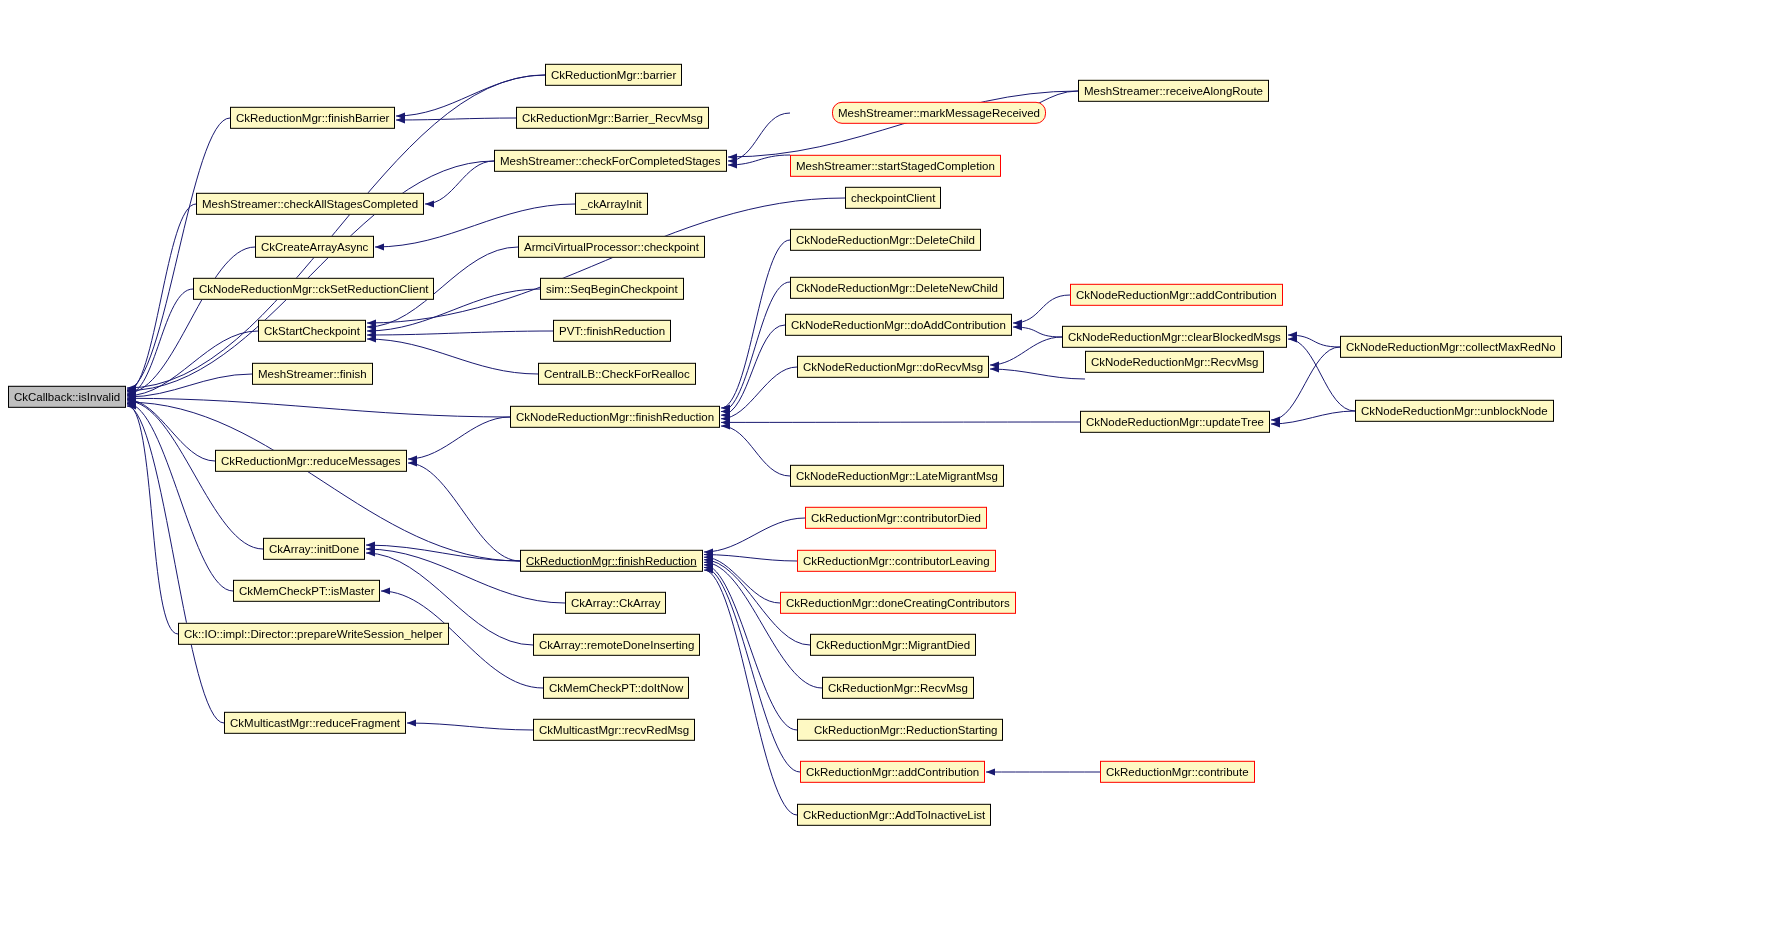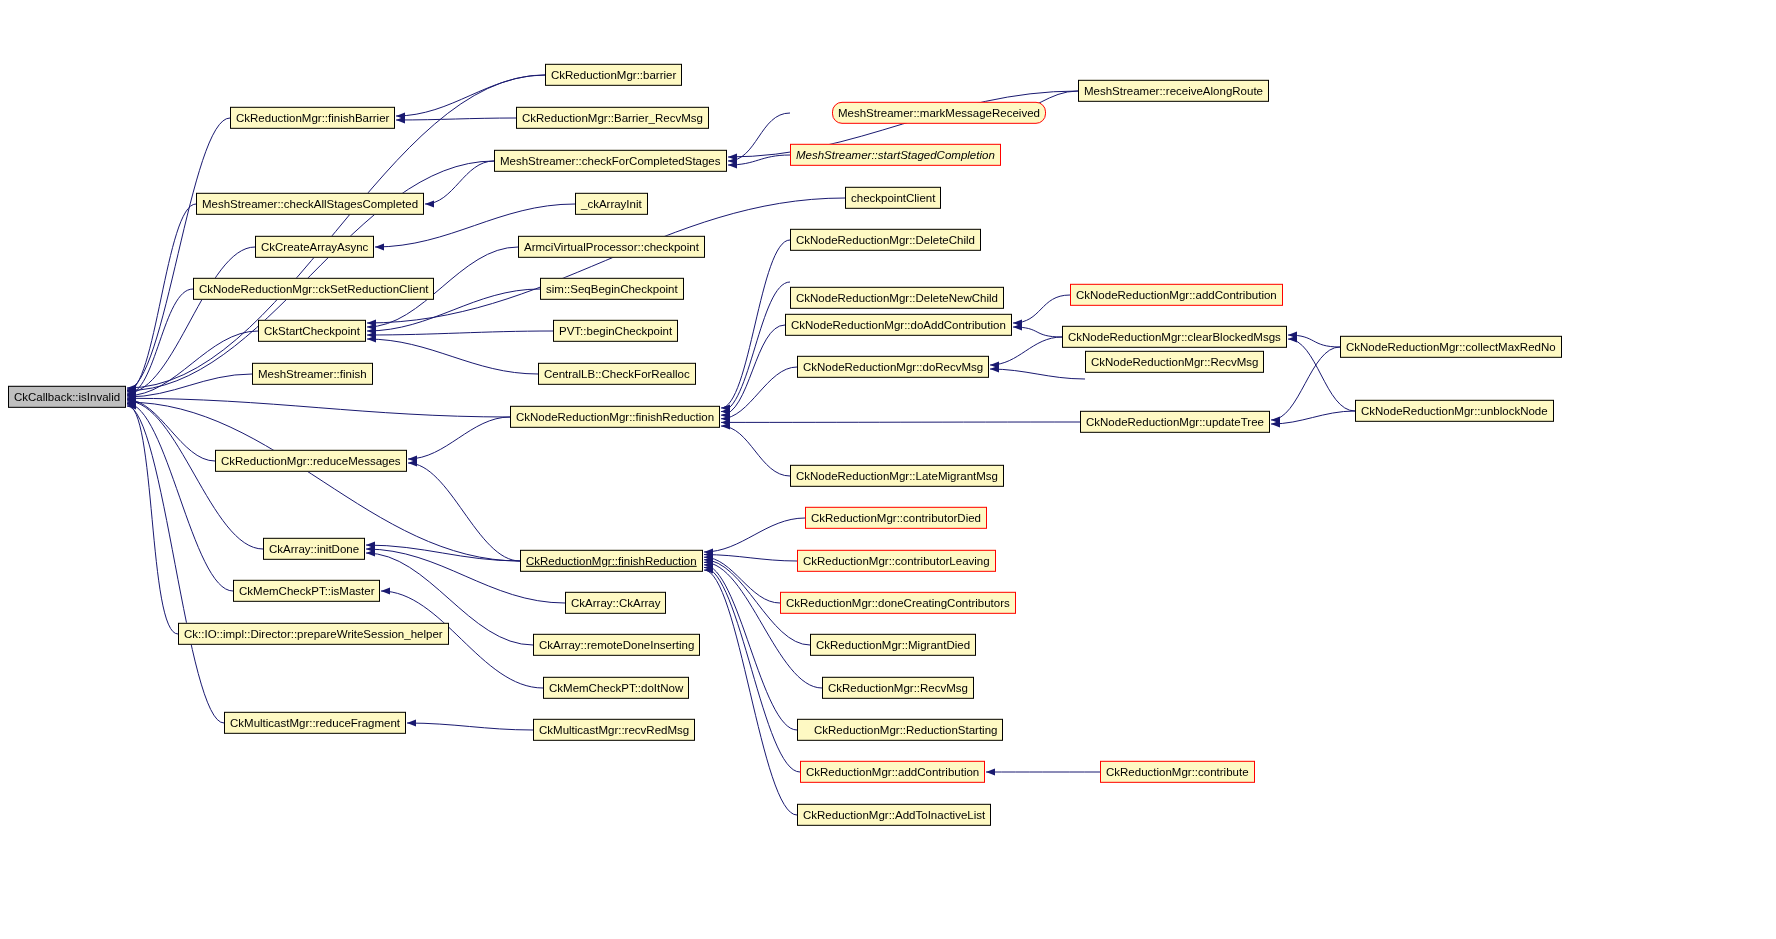--- a/index.html
+++ b/index.html
@@ -105,32 +105,32 @@
       </g>
   </svg>
 
 <div class="node focus" style="left: 8px; top: 397px;">CkCallback::isInvalid</div>
     <div class="node" style="left: 545px; top: 75px;">CkReductionMgr::barrier</div>
     <div class="node" style="left: 230px; top: 118px;">CkReductionMgr::finishBarrier</div>
     <div class="node" style="left: 516px; top: 118px;">CkReductionMgr::Barrier_RecvMsg</div>
     <div class="node red" style="left: 832px; top: 113px; border-radius: 10px;">MeshStreamer::markMessageReceived</div>
     <div class="node" style="left: 1078px; top: 91px;">MeshStreamer::receiveAlongRoute</div>
     <div class="node" style="left: 494px; top: 161px;">MeshStreamer::checkForCompletedStages</div>
-    <div class="node red" style="left: 790px; top: 155px; font-style: italic;">MeshStreamer::startStagedCompletion</div>
+    <div class="node red" style="left: 790px; top: 166px;">MeshStreamer::startStagedCompletion</div>
     <div class="node" style="left: 196px; top: 204px;">MeshStreamer::checkAllStagesCompleted</div>
     <div class="node" style="left: 575px; top: 204px;">_ckArrayInit</div>
     <div class="node" style="left: 845px; top: 198px;">checkpointClient</div>
     <div class="node" style="left: 255px; top: 247px;">CkCreateArrayAsync</div>
     <div class="node" style="left: 518px; top: 247px;">ArmciVirtualProcessor::checkpoint</div>
     <div class="node" style="left: 790px; top: 240px;">CkNodeReductionMgr::DeleteChild</div>
     <div class="node" style="left: 193px; top: 289px;">CkNodeReductionMgr::ckSetReductionClient</div>
     <div class="node" style="left: 540px; top: 289px;">sim::SeqBeginCheckpoint</div>
-    <div class="node" style="left: 790px; top: 298px;">CkNodeReductionMgr::DeleteNewChild</div>
+    <div class="node" style="left: 790px; top: 288px;">CkNodeReductionMgr::DeleteNewChild</div>
     <div class="node" style="left: 258px; top: 331px;">CkStartCheckpoint</div>
-    <div class="node" style="left: 553px; top: 331px;">PVT::beginCheckpoint</div>
+    <div class="node" style="left: 553px; top: 331px;">PVT::finishReduction</div>
     <div class="node" style="left: 785px; top: 325px;">CkNodeReductionMgr::doAddContribution</div>
     <div class="node red" style="left: 1070px; top: 295px;">CkNodeReductionMgr::addContribution</div>
     <div class="node" style="left: 1062px; top: 337px;">CkNodeReductionMgr::clearBlockedMsgs</div>
     <div class="node" style="left: 252px; top: 374px;">MeshStreamer::finish</div>
     <div class="node" style="left: 538px; top: 374px;">CentralLB::CheckForRealloc</div>
     <div class="node" style="left: 797px; top: 367px;">CkNodeReductionMgr::doRecvMsg</div>
     <div class="node" style="left: 1085px; top: 362px;">CkNodeReductionMgr::RecvMsg</div>
     <div class="node" style="left: 510px; top: 417px;">CkNodeReductionMgr::finishReduction</div>
     <div class="node" style="left: 1080px; top: 422px;">CkNodeReductionMgr::updateTree</div>
     <div class="node" style="left: 1340px; top: 347px;">CkNodeReductionMgr::collectMaxRedNo</div>

